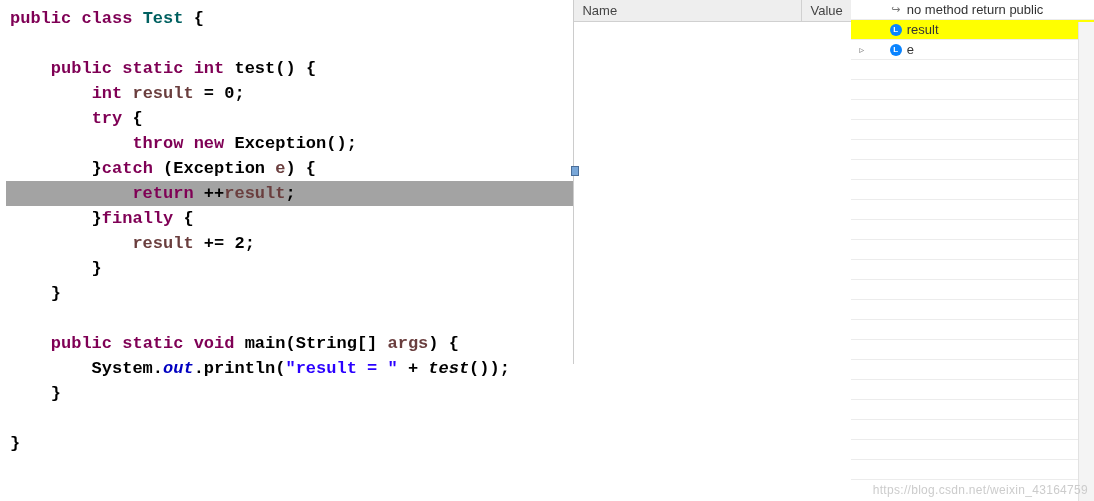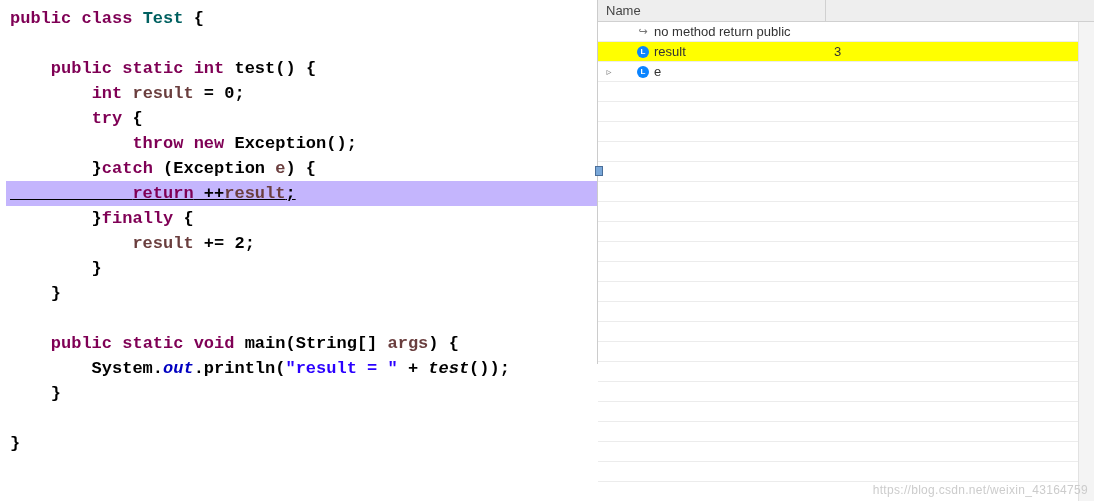--- a/index.html
+++ b/index.html
@@ -32,22 +32,21 @@
     white-space: pre;
     color: #000;
     font-weight: bold;
   }
   .code-line {
     display: block;
     height: 25px;
     padding-left: 4px;
   }
   .hl-line {
-    background: #c4b5fd;
-    text-decoration: underline;
+    background: #a3a3a3;
   }
   .kw  { color: #7f0055; font-weight: bold; }     
   .cls { color: #006060; font-weight: bold; }     
   .mtd { color: #000000; font-weight: bold; }     
   .var { color: #6a3e3e; font-weight: bold; }     
   .num { color: #000000; font-weight: bold; }
   .str { color: #2a00ff; font-weight: bold; }     
   .stat{ color: #0000c0; font-style: italic; font-weight: bold; text-align: center; } 
   .call{ font-style: italic; }
   .pln { color: #000; }
@@ -61,21 +60,20 @@
     height: 10px;
     background: #79a7d8;
     border: 1px solid #4a6e99;
   }
 
   
   .varpanel {
     flex: 1;
     height: 501px;
     display: flex;
-    flex-direction: column;
     font-family: "Segoe UI", Tahoma, Arial, sans-serif;
     font-size: 13px;
     color: #333;
     position: relative;
   }
   .varheader {
     display: flex;
     height: 22px;
     background: #eeeeee;
     border-bottom: 1px solid #d0d0d0;
@@ -166,20 +164,21 @@
 <div class="container">
 
   <div class="editor">
     <pre class="code-pre" id="code-pre"><span class="code-line"><span class="kw">public</span><span class="pln"> </span><span class="kw">class</span><span class="pln"> </span><span class="cls">Test</span><span class="pln"> {</span></span><span class="code-line">&nbsp;</span><span class="code-line"><span class="pln">    </span><span class="kw">public</span><span class="pln"> </span><span class="kw">static</span><span class="pln"> </span><span class="kw">int</span><span class="pln"> </span><span class="mtd">test</span><span class="pln">() {</span></span><span class="code-line"><span class="pln">        </span><span class="kw">int</span><span class="pln"> </span><span class="var">result</span><span class="pln"> = </span><span class="num">0</span><span class="pln">;</span></span><span class="code-line"><span class="pln">        </span><span class="kw">try</span><span class="pln"> {</span></span><span class="code-line"><span class="pln">            </span><span class="kw">throw</span><span class="pln"> </span><span class="kw">new</span><span class="pln"> Exception();</span></span><span class="code-line"><span class="pln">        }</span><span class="kw">catch</span><span class="pln"> (Exception </span><span class="var">e</span><span class="pln">) {</span></span><span class="code-line hl-line"><span class="pln">            </span><span class="kw">return</span><span class="pln"> ++</span><span class="var">result</span><span class="pln">;</span></span><span class="code-line"><span class="pln">        }</span><span class="kw">finally</span><span class="pln"> {</span></span><span class="code-line"><span class="pln">            </span><span class="var">result</span><span class="pln"> += 2;</span></span><span class="code-line"><span class="pln">        }</span></span><span class="code-line"><span class="pln">    }</span></span><span class="code-line">&nbsp;</span><span class="code-line"><span class="pln">    </span><span class="kw">public</span><span class="pln"> </span><span class="kw">static</span><span class="pln"> </span><span class="kw">void</span><span class="pln"> </span><span class="mtd">main</span><span class="pln">(String[] </span><span class="var">args</span><span class="pln">) {</span></span><span class="code-line"><span class="pln">        System.</span><span class="stat">out</span><span class="pln">.println(</span><span class="str">"result = "</span><span class="pln"> + </span><span class="call">test</span><span class="pln">());</span></span><span class="code-line"><span class="pln">    }</span></span><span class="code-line">&nbsp;</span><span class="code-line"><span class="pln">}</span></span></pre>
     <div class="split-marker"></div>
   </div>
 
   <div class="varpanel">
     <div class="varheader">
       <div class="col col-name">Name</div>
+      <div class="col col-value">Value</div>
     </div>
     <div class="varrows" id="varrows">
         <div class="varrow">
           <div class="cell-name">
             <span class="expand-none"></span>
             <span class="indent1"></span>
             <span class="vicon vicon-return">↪</span>
             <span class="vtext"> no method return public</span>
           </div>
           <div class="cell-value vtext"></div>

